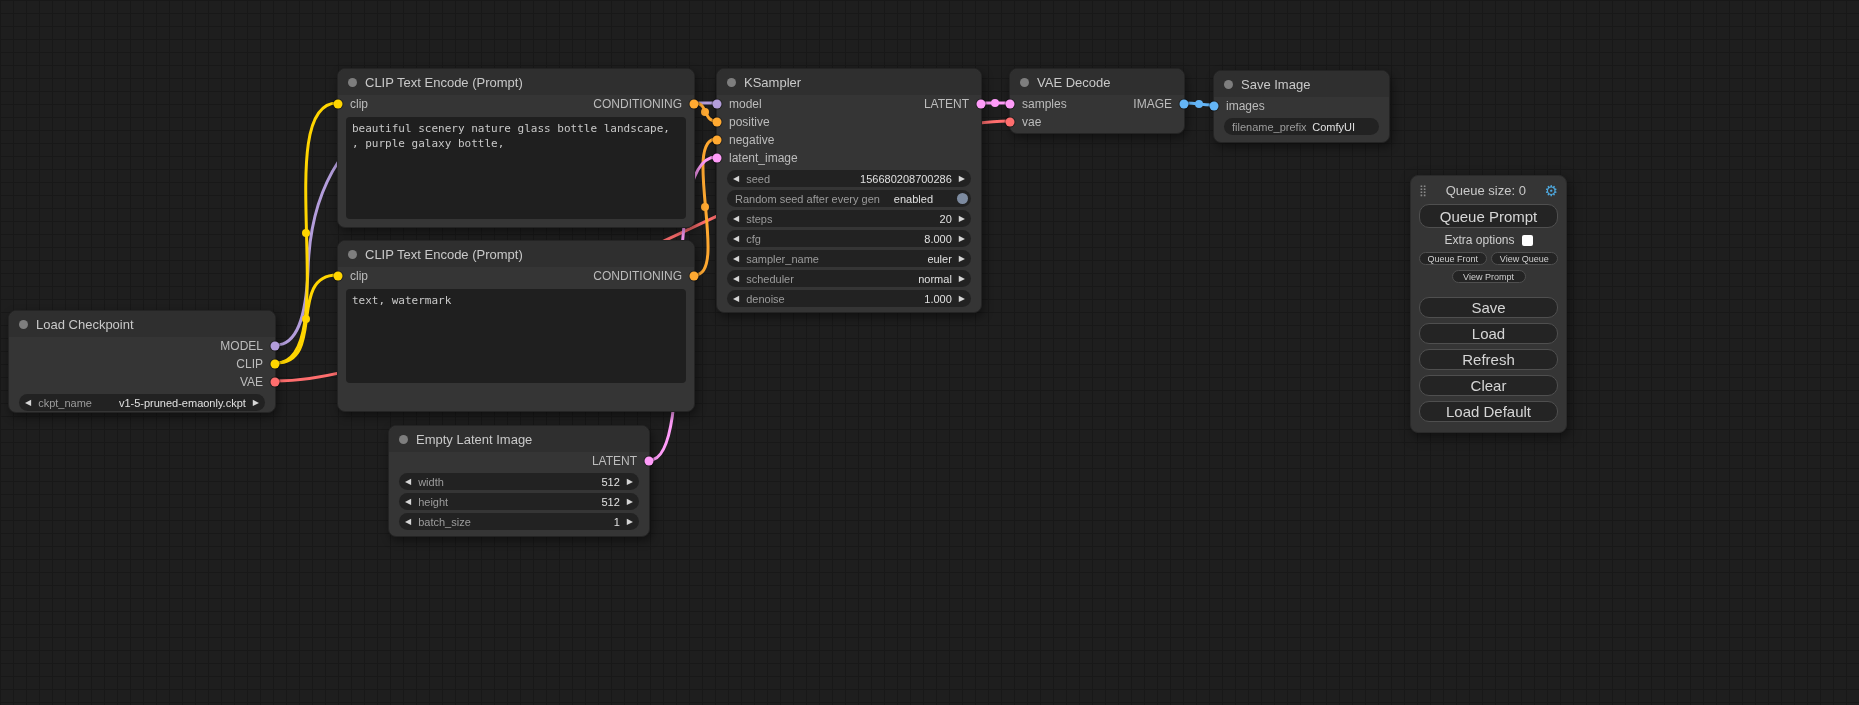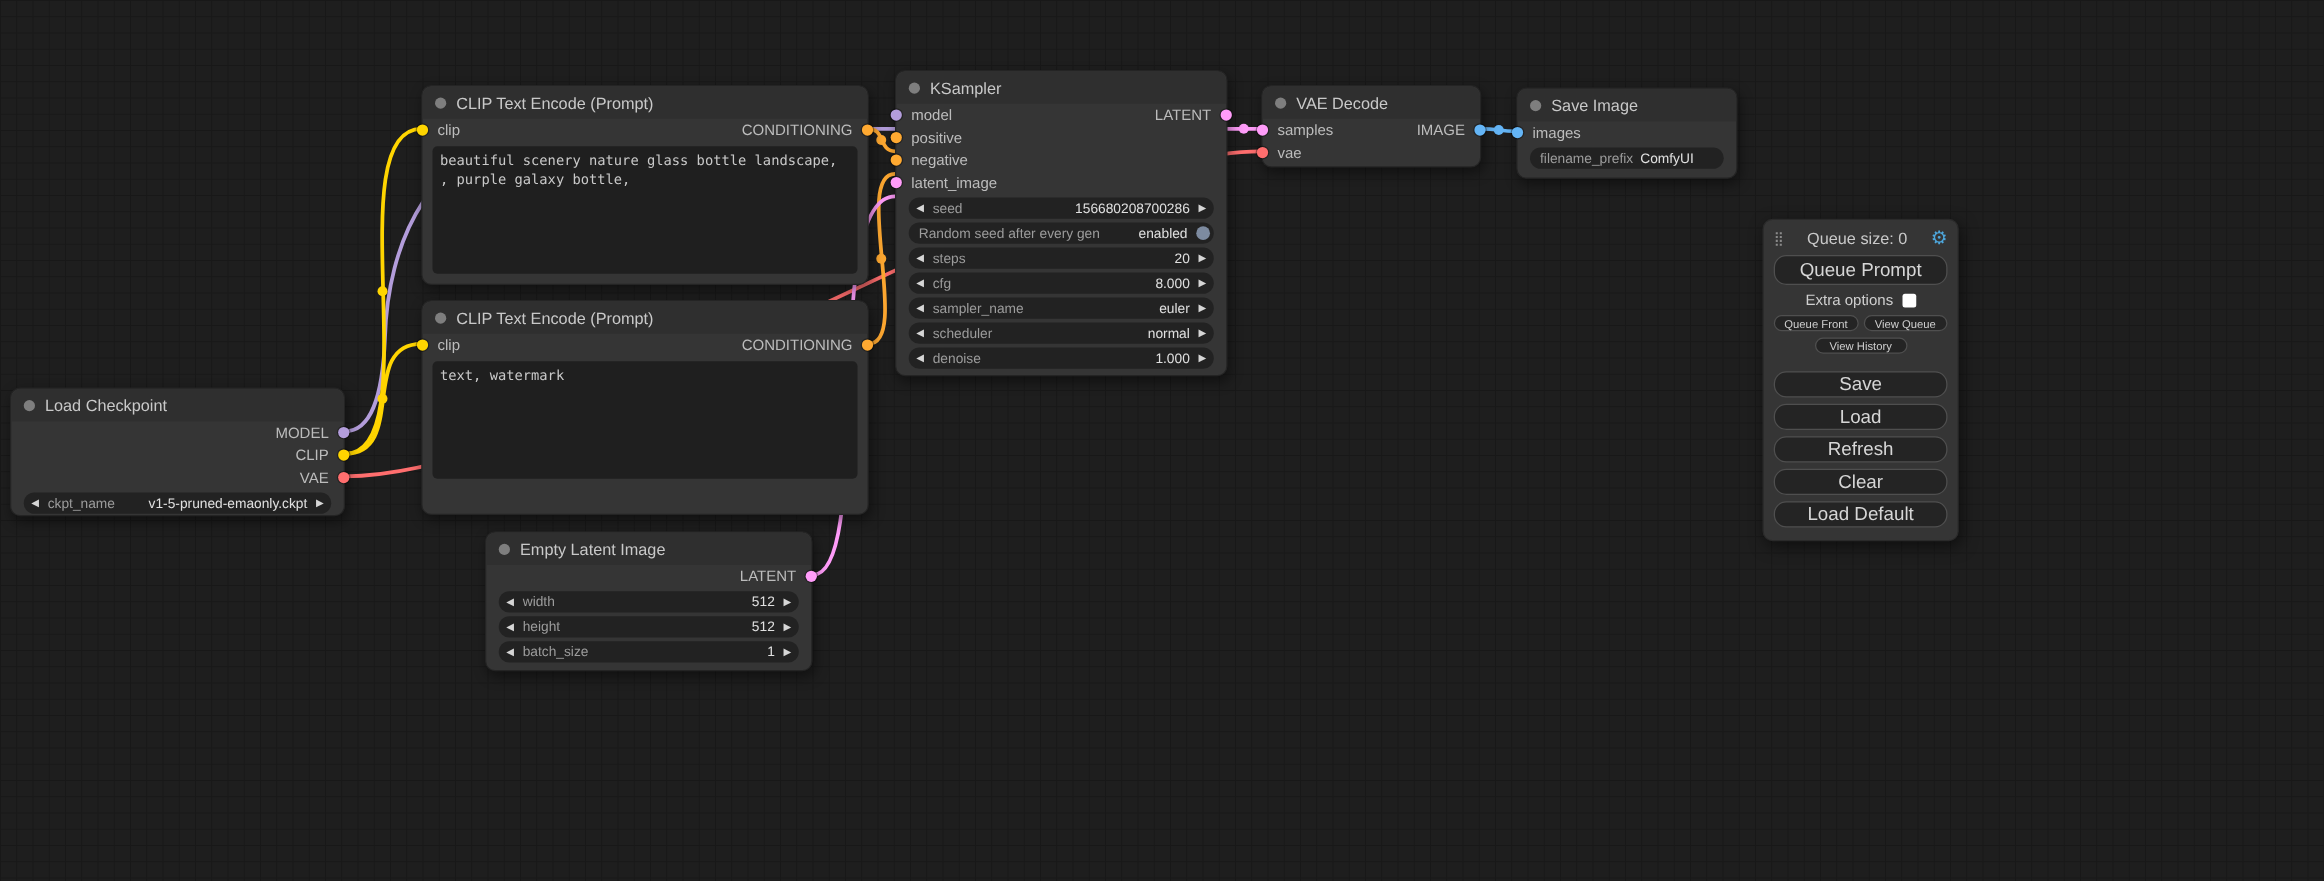--- a/index.html
+++ b/index.html
@@ -21,21 +21,21 @@
   .collapse-dot{width:9px;height:9px;border-radius:50%;background:#7e7e7e;flex:0 0 auto;}
   .port-row{display:flex;align-items:center;justify-content:space-between;height:18px;
         padding:0 12px;font-size:12px;color:#bcbcbc;}
   .only-out{margin-left:auto;}
   .widget{display:flex;align-items:center;height:17px;margin:3px 10px 0;background:#222;
         border-radius:9px;padding:0 6px;font-size:11px;color:#9c9c9c;white-space:nowrap;overflow:hidden;}
   .widget .arrow{font-size:8px;color:#d6d6d6;line-height:1;flex:0 0 auto;}
   .widget .wlabel{margin-left:7px;}
   .widget .wvalue{margin-left:auto;margin-right:7px;color:#e0e0e0;}
   .widget.no-arrows .wlabel{margin-left:2px;}
-  .widget.no-arrows .wvalue{margin-right:2px;}
+  .widget.no-arrows .wvalue{margin-right:19px;}
   .knob{width:11px;height:11px;border-radius:50%;flex:0 0 auto;margin-right:-3px;margin-left:5px;}
   .prompt-text{position:absolute;left:8px;right:8px;background:#1f1f1f;border-radius:4px;
         padding:4px 6px;font-family:"DejaVu Sans Mono",monospace;font-size:11px;line-height:1.4;
         color:#c9c9c9;white-space:pre-wrap;overflow:hidden;}
   .dot{position:absolute;z-index:3;width:9px;height:9px;border-radius:50%;
         transform:translate(-50%,-50%);box-shadow:0 0 0 1px rgba(0,0,0,.35);}
   
   .menu-panel{position:absolute;z-index:4;left:1410px;top:175px;width:157px;background:#353535;
         border:1px solid #2a2a2a;border-radius:8px;box-shadow:2px 4px 12px rgba(0,0,0,.5);
         padding:5px 8px 10px;display:flex;flex-direction:column;gap:5px;}
@@ -154,21 +154,21 @@
     </div>
     <div class="widget">
       <span class="arrow">◀</span>
       <span class="wlabel">batch_size</span>
       <span class="wvalue">1</span>
       <span class="arrow">▶</span>
     </div>
     <span class="dot" style="left: 100%; top: 35px; background: rgb(255, 156, 249);"></span>
   </div>
 
-  <div class="node" style="left:716px;top:56px;width:266px;height:245px">
+  <div class="node" style="left:716px;top:68px;width:266px;height:245px">
     <div class="node-title">
       <span class="collapse-dot"></span>
       <span>KSampler</span>
     </div>
     <div class="port-row">
       <span>model</span>
       <span>LATENT</span>
     </div>
     <div class="port-row">
         <span>positive</span>
@@ -268,21 +268,21 @@
     <button class="btn btn-queue">Queue Prompt</button>
     <div class="extra-row">
       <span>Extra options</span>
       <span class="checkbox"></span>
     </div>
     <div class="small-row">
       <button class="btn-small">Queue Front</button>
       <button class="btn-small">View Queue</button>
     </div>
     <div class="small-row">
-      <button class="btn-small btn-history">View History</button>
+      <button class="btn-small btn-history">View Prompt</button>
     </div>
     <button class="btn btn-big btn-save">Save</button>
     <button class="btn btn-big">Load</button>
     <button class="btn btn-big">Refresh</button>
     <button class="btn btn-big">Clear</button>
     <button class="btn btn-big">Load Default</button>
   </div>
 
 </div>
 

